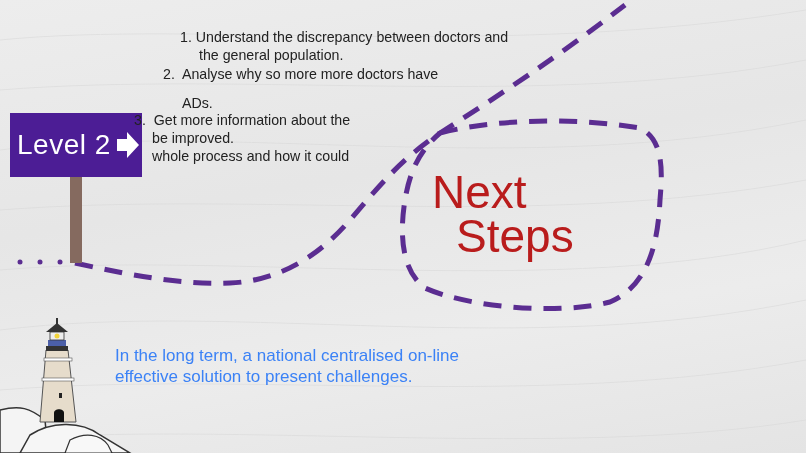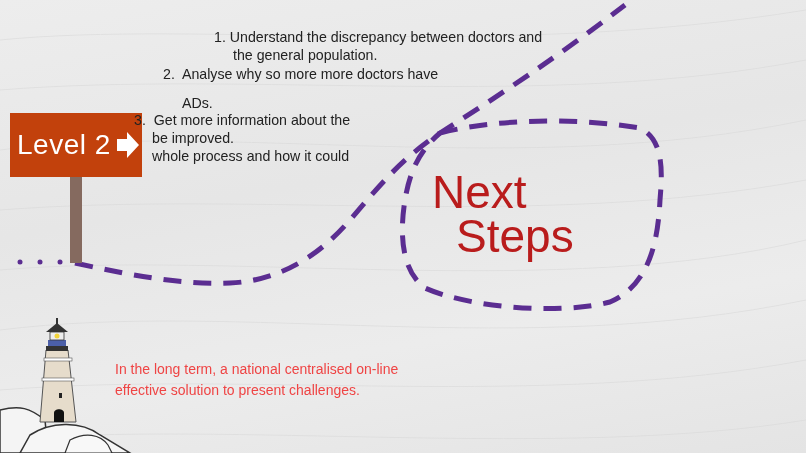--- a/index.html
+++ b/index.html
@@ -5,39 +5,39 @@
     html, body { margin:0; padding:0; }
     body {
       width:806px; height:453px; overflow:hidden; position:relative;
       background: linear-gradient(170deg, #ededed 0%, #e6e6e6 40%, #ececec 70%, #e4e4e4 100%);
       font-family: "Liberation Sans", sans-serif;
     }
     .texture { position:absolute; left:0; top:0; width:806px; height:453px; }
     .path-svg { position:absolute; left:0; top:0; width:806px; height:453px; }
     .sign {
       position:absolute; left:10px; top:113px; width:132px; height:64px;
-      background:#c2410c; color:#fff; display:flex; align-items:center; padding-left:7px; box-sizing:border-box;
+      background:#4c1d95; color:#fff; display:flex; align-items:center; padding-left:7px; box-sizing:border-box;
     }
     .sign-label { font-size:28px; letter-spacing:0.5px; }
     .sign-arrow { margin-left:6px; width:22px; height:26px; }
     .post { position:absolute; left:70px; top:177px; width:12px; height:86px; background:#856a5f; }
     .list { position:absolute; color:#222; font-size:14.2px; line-height:18px; }
-    .item1 { left:180px; top:28px;margin-left:34px; }
+    .item1 { left:180px; top:28px; }
     .item2 { left:163px; top:65px; }
     .item3 { left:134px; top:111px; }
     .indent1 { padding-left:19px; }
     .indent2 { padding-left:19px;margin-top:11px; }
     .indent3 { padding-left:18px; }
     .title {
       position:absolute; left:432px; top:170px; color:#b91c1c;
       font-size:46px; line-height:44px;
     }
     .title .l2 { padding-left:24px; display:block; }
     .bottom-text {
-      position:absolute; left:115px; top:346px; color:#ef4444; font-size:14px; line-height:20.5px;margin-top:13px;
+      position:absolute; left:115px; top:346px; color:#3b82f6; font-size:17px; line-height:20.5px;
     }
     .lighthouse { position:absolute; left:0; top:310px; width:140px; height:143px; }
   </style>
 </head>
 <body>
 
 <svg class="texture" viewBox="0 0 806 453">
   <g stroke="#d9d9d9" stroke-width="1" fill="none" opacity="0.6">
     <path d="M0 40 C200 20 500 60 806 10"></path>
     <path d="M0 90 C250 70 550 110 806 60"></path>

